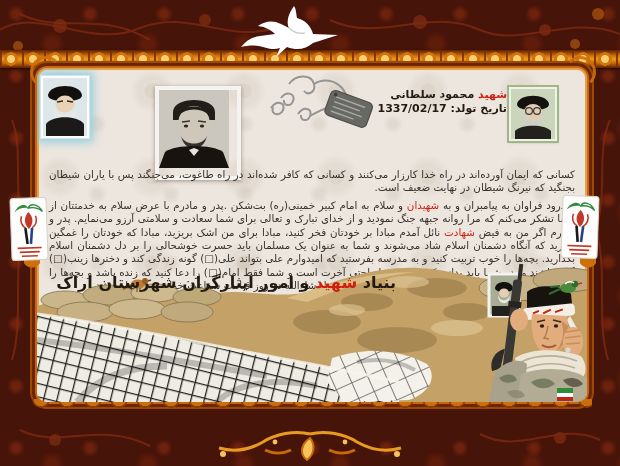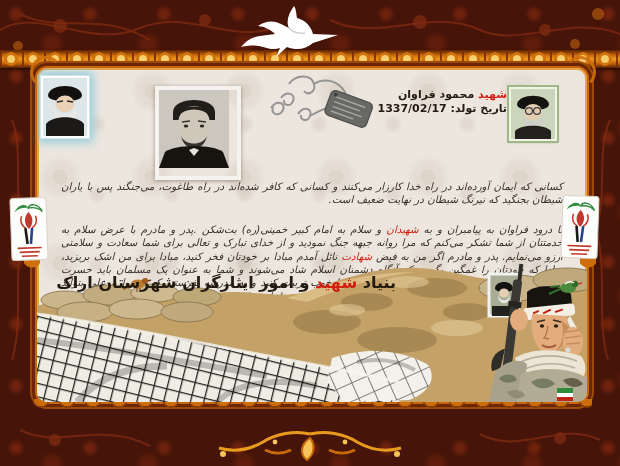--- a/index.html
+++ b/index.html
@@ -54,21 +54,21 @@
     box-shadow:0 0 0 2px #9db886,0 1px 3px rgba(0,0,0,.35);}
   .info{
     right:80px;top:20px;direction:rtl;text-align:right;white-space:nowrap;
     color:#241b10;font-size:11px;font-weight:bold;line-height:14.3px;
   }
   .red{color:#d01f10;}
   .will{
     left:8px;right:8px;top:96px;direction:rtl;text-align:justify;
     color:#38302a;font-size:10.3px;line-height:13.4px;
   }
-  .will p{margin:16px;font-style:italic;}
+  .will p{margin:4px;}
   .footer-line{
     right:191px;top:205px;direction:rtl;white-space:nowrap;
     color:#241b10;font-size:16px;font-weight:bold;z-index:6;
   }
   .collage{left:0;top:194px;width:550px;height:140px;z-index:4;}
   .emblem{width:40px;height:68px;z-index:7;}
   .emblem-left{left:9px;top:196px;transform:rotate(-2deg);}
   .emblem-right{left:560px;top:194px;transform:rotate(2deg);}
   .bump{width:16px;height:72px;z-index:3;
     background-image:radial-gradient(circle 11px at 50% 12px, #cf6f0c 0 9px, transparent 10px);
@@ -176,21 +176,21 @@
         <circle cx="18" cy="22" r="3.4" fill="none" stroke="#3a3a3a" stroke-width="1.2"></circle>
         <circle cx="26" cy="22" r="3.4" fill="none" stroke="#3a3a3a" stroke-width="1.2"></circle>
         <path d="M21.4,22 H22.6" stroke="#3a3a3a" stroke-width="1.2"></path>
         <path d="M12,26 C12,40 32,40 32,26 C32,36 12,36 12,26 Z" fill="#d9d9d4"></path>
         <path d="M12,26 C12,38 17,43 22,43 C27,43 32,38 32,26 C28,35 16,35 12,26 Z" fill="#cfcfc9"></path>
         <path d="M4,50 L4,42 C10,35 34,35 40,42 L40,50 Z" fill="#23211d"></path>
       </svg>
     </div>
 
     <div class="abs info">
-      <div><span class="red">شهید</span><span> محمود فراوان</span></div>
+      <div><span class="red">شهید</span><span> محمود سلطانی</span></div>
       <div><span>تاریخ تولد:</span><span> 1337/02/17</span></div>
     </div>
 
     <div class="abs will">
       <p>کسانی که ایمان آورده‌اند در راه خدا کارزار می‌کنند و کسانی که کافر شده‌اند در راه طاغوت، می‌جنگند پس با یاران شیطان بجنگید که نیرنگ شیطان در نهایت ضعیف است.</p>
       <p><span>با درود فراوان به پیامبران و به </span><span class="red">شهیدان</span><span> و سلام به امام کبیر خمینی(ره) بت‌شکن .پدر و مادرم با عرض سلام به خدمتتان از شما تشکر می‌کنم که مرا روانه جبهه جنگ نمودید و از خدای تبارک و تعالی برای شما سعادت و سلامتی آرزو می‌نمایم. پدر و مادرم اگر من به فیض </span><span class="red">شهادت</span><span> نائل آمدم مبادا بر خودتان فخر کنید، مبادا برای من اشک بریزید، مبادا که خودتان را غمگین بگیرید که آنگاه دشمنان اسلام شاد می‌شوند و شما به عنوان یک مسلمان باید حسرت خوشحالی را بر دل دشمنان اسلام بگذارید. بچه‌ها را خوب تربیت کنید و به مدرسه بفرستید که امیدوارم علی بتواند علی(□) گونه زندگی کند و دخترها زینب(□) گونه باشند و پدر شما باید بدانید که سختی دنیا راحتی آخرت است و شما فقط امام(□) را دعا کنید که زنده باشد و بچه‌ها را طوری نگهداری کنید که مبادا بگویند این بچه‌ها پدر ندارند و ان‌شاءالله در روز قیامت شفاعت خواه شما خواهم شد.</span></p>
     </div>
 
     <div class="abs footer-line">
       <span>بنیاد </span><span class="red">شهید</span><span> و امور ایثارگران شهرستان اراک</span>

